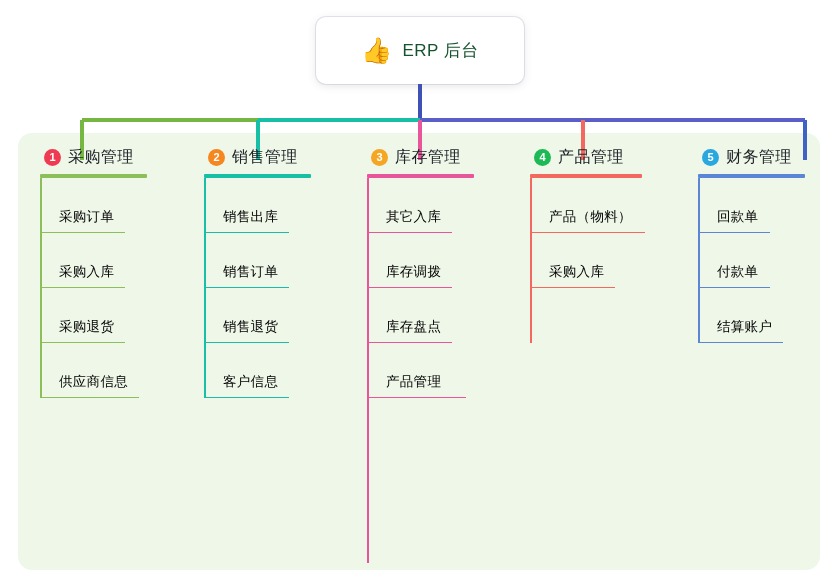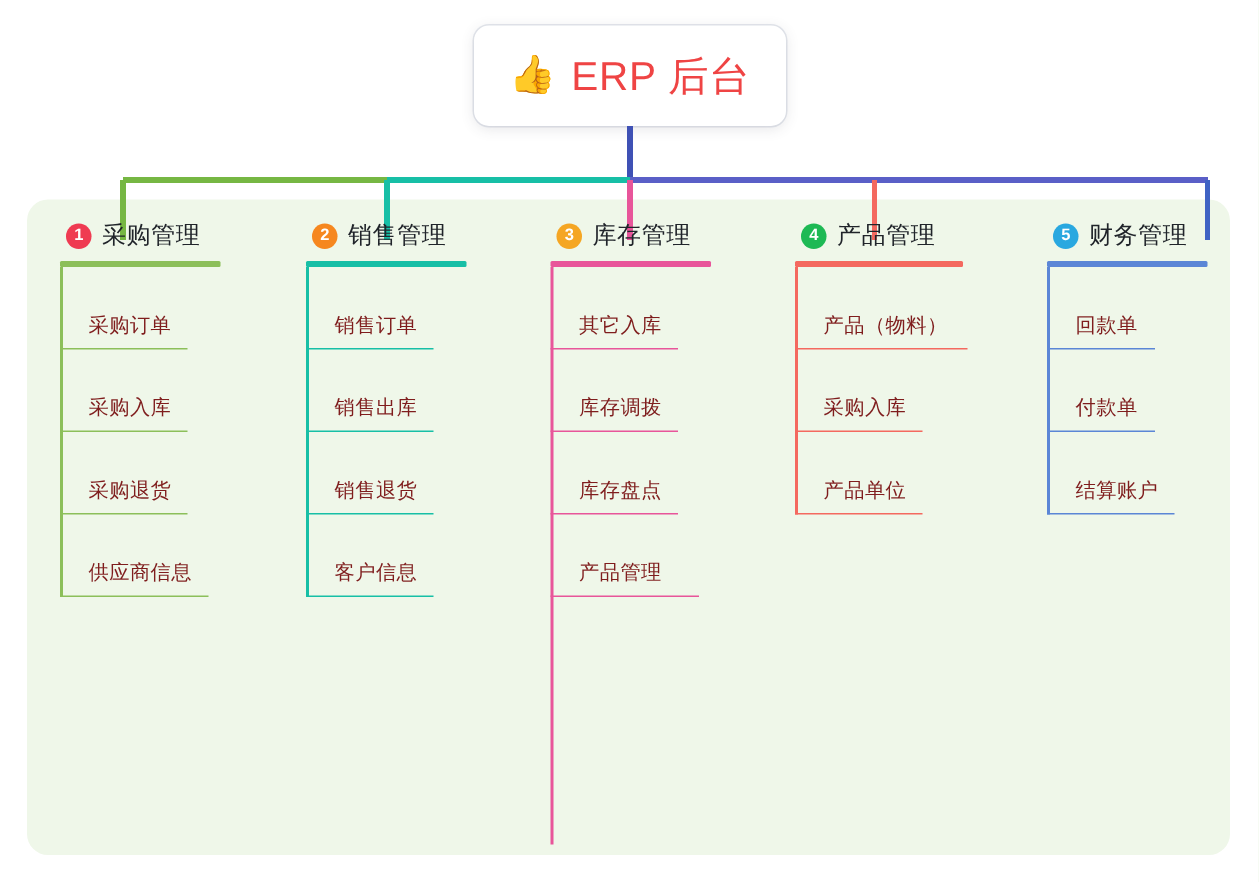--- a/index.html
+++ b/index.html
@@ -35,22 +35,22 @@
     justify-content: center;
     gap: 10px;
     box-sizing: border-box;
   }
   .title-emoji {
     font-size: 25px;
     line-height: 1;
     display: inline-block;
   }
   .title-text {
-    font-size: 27px;
-    color: #ef4444;
+    font-size: 17px;
+    color: #14532d;
     letter-spacing: 0.5px;
     white-space: nowrap;
   }
 
   
   .connectors {
     position: absolute;
     left: 0;
     top: 0;
     width: 839px;
@@ -117,21 +117,21 @@
   .item {
     position: relative;
     height: 55px;
     box-sizing: border-box;
   }
   .item-label {
     position: absolute;
     left: 19px;
     bottom: 7px;
     font-size: 13.5px;
-    color: #7f1d1d;
+    color: #000000;
     white-space: nowrap;
     letter-spacing: 0.3px;
   }
   .item-rule {
     position: absolute;
     left: 0px;
     bottom: 0px;
     height: 1.5px;
   }
 </style>
@@ -188,25 +188,25 @@
       </div>
       <div class="column" style="left: 204px;">
         <div class="col-head">
           <span class="badge" style="background: rgb(246, 135, 31);">2</span>
           <span class="col-title">销售管理</span>
         </div>
         <div class="head-bar" style="width: 107px; background: rgb(23, 191, 166);"></div>
         <div class="items">
           <div class="trunk" style="background: rgb(23, 191, 166); height: 220px;"></div>
           <div class="item">
+            <span class="item-label">销售出库</span>
+            <div class="item-rule" style="width: 85px; background: rgb(23, 191, 166);"></div>
+          </div>
+          <div class="item">
             <span class="item-label">销售订单</span>
-            <div class="item-rule" style="width: 85px; background: rgb(23, 191, 166);"></div>
-          </div>
-          <div class="item">
-            <span class="item-label">销售出库</span>
             <div class="item-rule" style="width: 85px; background: rgb(23, 191, 166);"></div>
           </div>
           <div class="item">
             <span class="item-label">销售退货</span>
             <div class="item-rule" style="width: 85px; background: rgb(23, 191, 166);"></div>
           </div>
           <div class="item">
             <span class="item-label">客户信息</span>
             <div class="item-rule" style="width: 85px; background: rgb(23, 191, 166);"></div>
           </div>
@@ -247,24 +247,20 @@
         <div class="items">
           <div class="trunk" style="background: rgb(244, 105, 95); height: 165px;"></div>
           <div class="item">
             <span class="item-label">产品（物料）</span>
             <div class="item-rule" style="width: 115px; background: rgb(244, 105, 95);"></div>
           </div>
           <div class="item">
             <span class="item-label">采购入库</span>
             <div class="item-rule" style="width: 85px; background: rgb(244, 105, 95);"></div>
           </div>
-          <div class="item">
-            <span class="item-label">产品单位</span>
-            <div class="item-rule" style="width: 85px; background: rgb(244, 105, 95);"></div>
-          </div>
         </div>
       </div>
       <div class="column" style="left: 698px;">
         <div class="col-head">
           <span class="badge" style="background: rgb(41, 168, 224);">5</span>
           <span class="col-title">财务管理</span>
         </div>
         <div class="head-bar" style="width: 107px; background: rgb(91, 134, 214);"></div>
         <div class="items">
           <div class="trunk" style="background: rgb(91, 134, 214); height: 165px;"></div>

